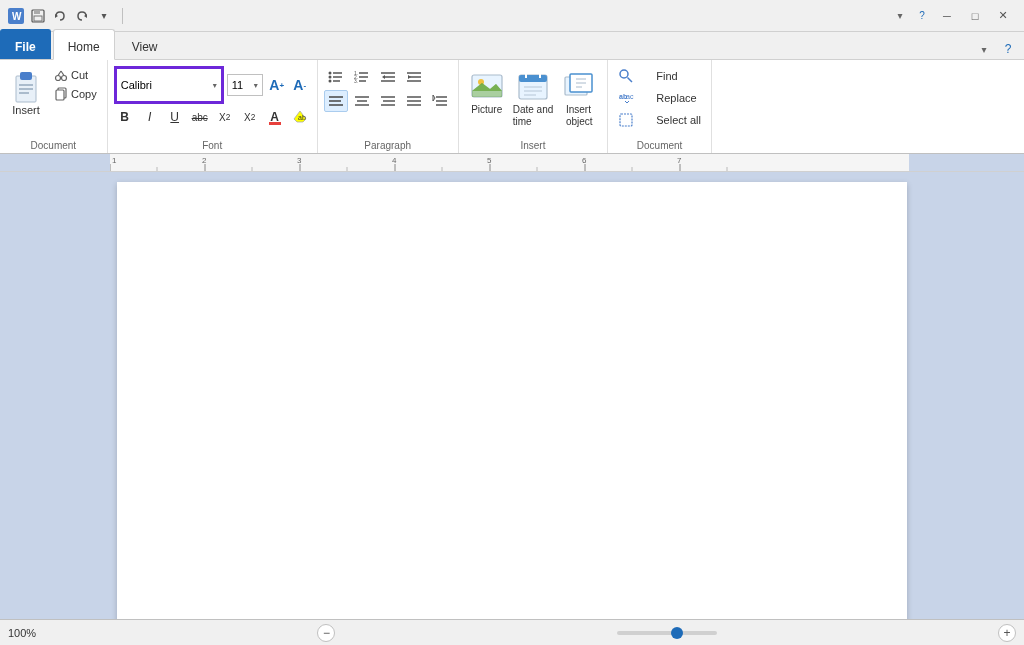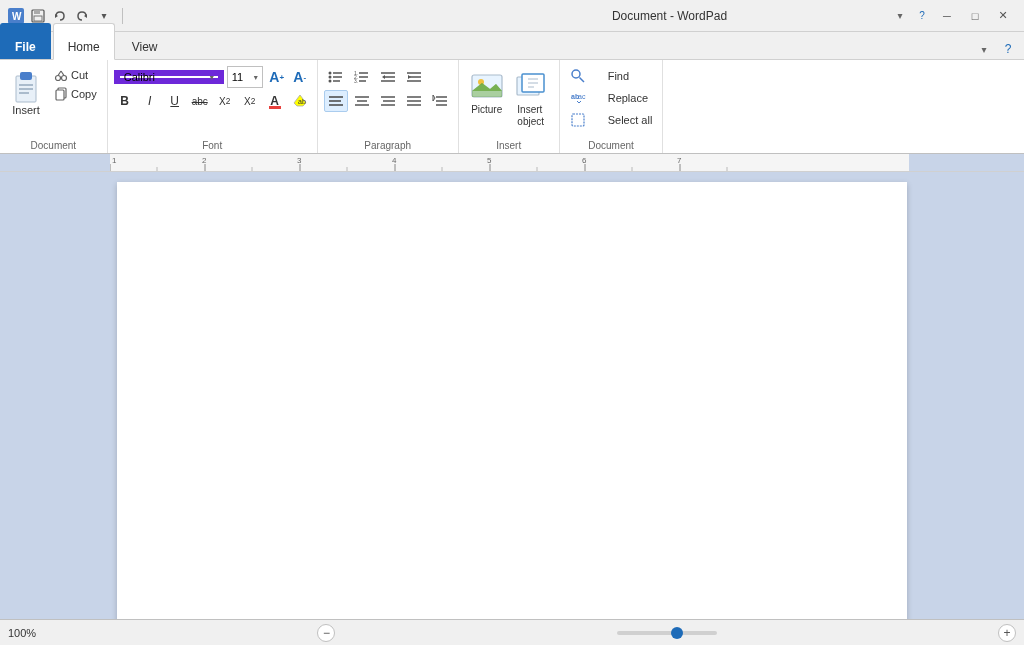--- a/index.html
+++ b/index.html
@@ -85,21 +85,21 @@
     .ribbon-tabs {
       height: 28px;
       background: #f0f0f0;
       display: flex;
       align-items: flex-end;
       padding-left: 0;
       flex-shrink: 0;
       border-bottom: 1px solid #d0d0d0;
     }
     .ribbon-tab {
-      padding: 16px 14px 5px;
+      padding: 10px 14px 5px;
       cursor: pointer;
       font-size: 12px;
       color: #333;
       border: 1px solid transparent;
       border-bottom: none;
       margin-right: 2px;
       border-radius: 3px 3px 0 0;
     }
     .ribbon-tab.file {
       background: #1e6bb8;
@@ -207,25 +207,25 @@
     .font-group .ribbon-group-content {
       flex-direction: column;
       gap: 2px;
     }
     .font-row1, .font-row2 {
       display: flex;
       align-items: center;
       gap: 3px;
     }
     .font-name-box {
-      border: 6px solid #6d28d9;
+      border: 3px solid #6d28d9;
       padding: 1px 4px;
       font-size: 11px;
       width: 110px;
-      height: 14px;
+      height: 38px;
       cursor: pointer;
       display: flex;
       align-items: center;
       justify-content: space-between;
       background: white;
     }
     .font-size-box {
       border: 1px solid #c0c0c0;
       padding: 1px 4px;
       font-size: 11px;
@@ -454,21 +454,20 @@
       <div class="qa-btn">
         <svg width="14" height="14" viewBox="0 0 14 14">
           <path d="M11 7 Q11 3 7 3 Q3 3 3 7 Q3 11 7 11" fill="none" stroke="#555" stroke-width="1.5"></path>
           <polygon points="12,5 12,9 9,7" fill="#555"></polygon>
         </svg>
       </div>
       <div class="qa-btn">▾</div>
     </div>
     <div style="width:1px;height:16px;background:#c0c0c0;margin:0 4px;"></div>
   </div>
-  <div class="title-text">Document - WordPad</div>
   <div class="title-bar-controls">
     <div class="expand-btn">▾</div>
     <div class="expand-btn" style="color:#1e6bb8;">?</div>
     <div class="ctrl-btn">─</div>
     <div class="ctrl-btn">□</div>
     <div class="ctrl-btn close">✕</div>
   </div>
 </div>
 
 <div class="ribbon-tabs">
@@ -656,20 +655,34 @@
           <svg width="34" height="34" viewBox="0 0 34 34">
             <rect x="2" y="6" width="30" height="22" rx="2" fill="#e8f4ff" stroke="#aabbcc" stroke-width="1.2"></rect>
             <circle cx="11" cy="13" r="3" fill="#f0c040"></circle>
             <polygon points="2,22 12,14 20,20 26,15 32,22" fill="#6aaa40" opacity="0.8"></polygon>
             <polygon points="2,28 2,22 12,14 20,20 26,15 32,22 32,28" fill="#6aaa40" opacity="0.5"></polygon>
           </svg>
         </div>
         <div class="insert-label">Picture</div>
       </div>
 
+      <div class="insert-btn">
+        <div class="insert-icon">
+          <svg width="34" height="34" viewBox="0 0 34 34">
+            <rect x="3" y="6" width="28" height="24" rx="2" fill="#e8f4ff" stroke="#aabbcc" stroke-width="1.2"></rect>
+            <rect x="3" y="6" width="28" height="7" rx="2" fill="#4a90d0"></rect>
+            <line x1="10" y1="3" x2="10" y2="9" stroke="#fff" stroke-width="2"></line>
+            <line x1="24" y1="3" x2="24" y2="9" stroke="#fff" stroke-width="2"></line>
+            <line x1="8" y1="18" x2="26" y2="18" stroke="#aabbcc" stroke-width="0.8"></line>
+            <line x1="8" y1="22" x2="26" y2="22" stroke="#aabbcc" stroke-width="0.8"></line>
+            <line x1="8" y1="26" x2="20" y2="26" stroke="#aabbcc" stroke-width="0.8"></line>
+          </svg>
+        </div>
+        <div class="insert-label">Date and<br>time</div>
+      </div>
 
       <div class="insert-btn">
         <div class="insert-icon">
           <svg width="34" height="34" viewBox="0 0 34 34">
             <rect x="3" y="8" width="22" height="18" rx="1" fill="#e8f4ff" stroke="#aabbcc" stroke-width="1.2"></rect>
             <rect x="8" y="5" width="22" height="18" rx="1" fill="white" stroke="#4a90d0" stroke-width="1.5"></rect>
             <line x1="14" y1="10" x2="24" y2="10" stroke="#aabbcc" stroke-width="1"></line>
             <line x1="14" y1="14" x2="24" y2="14" stroke="#aabbcc" stroke-width="1"></line>
             <line x1="14" y1="18" x2="20" y2="18" stroke="#aabbcc" stroke-width="1"></line>
           </svg>

